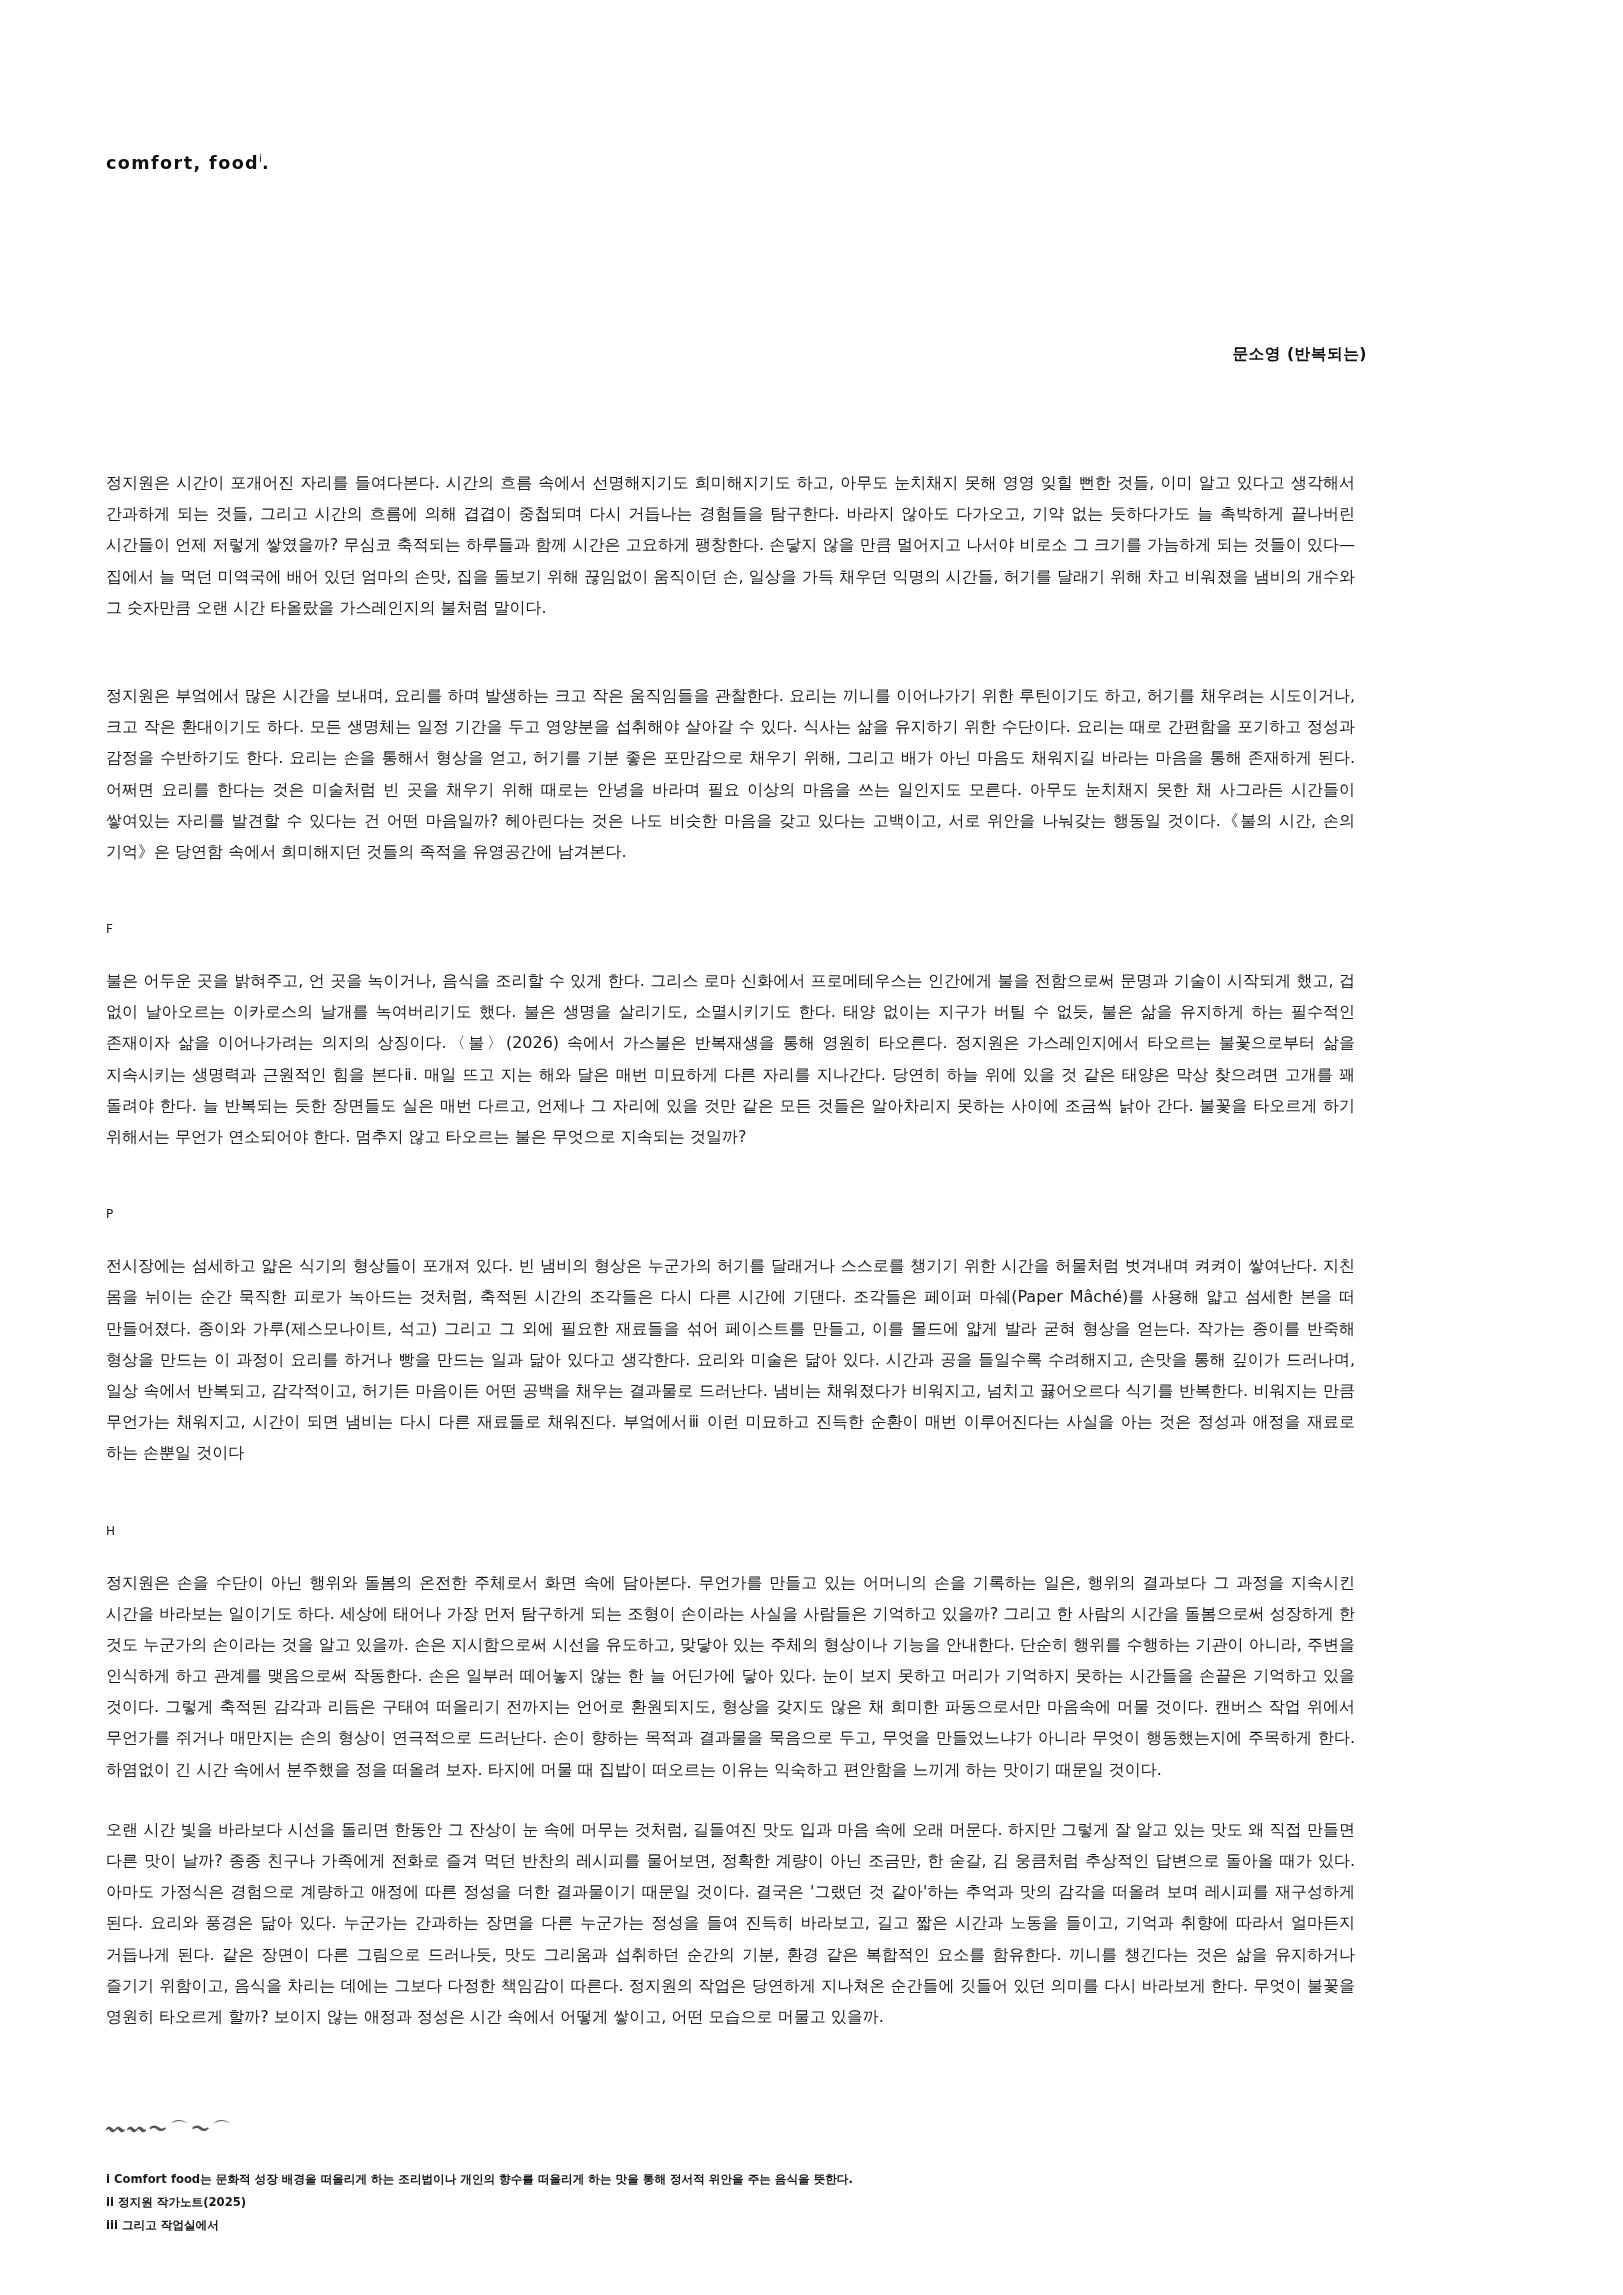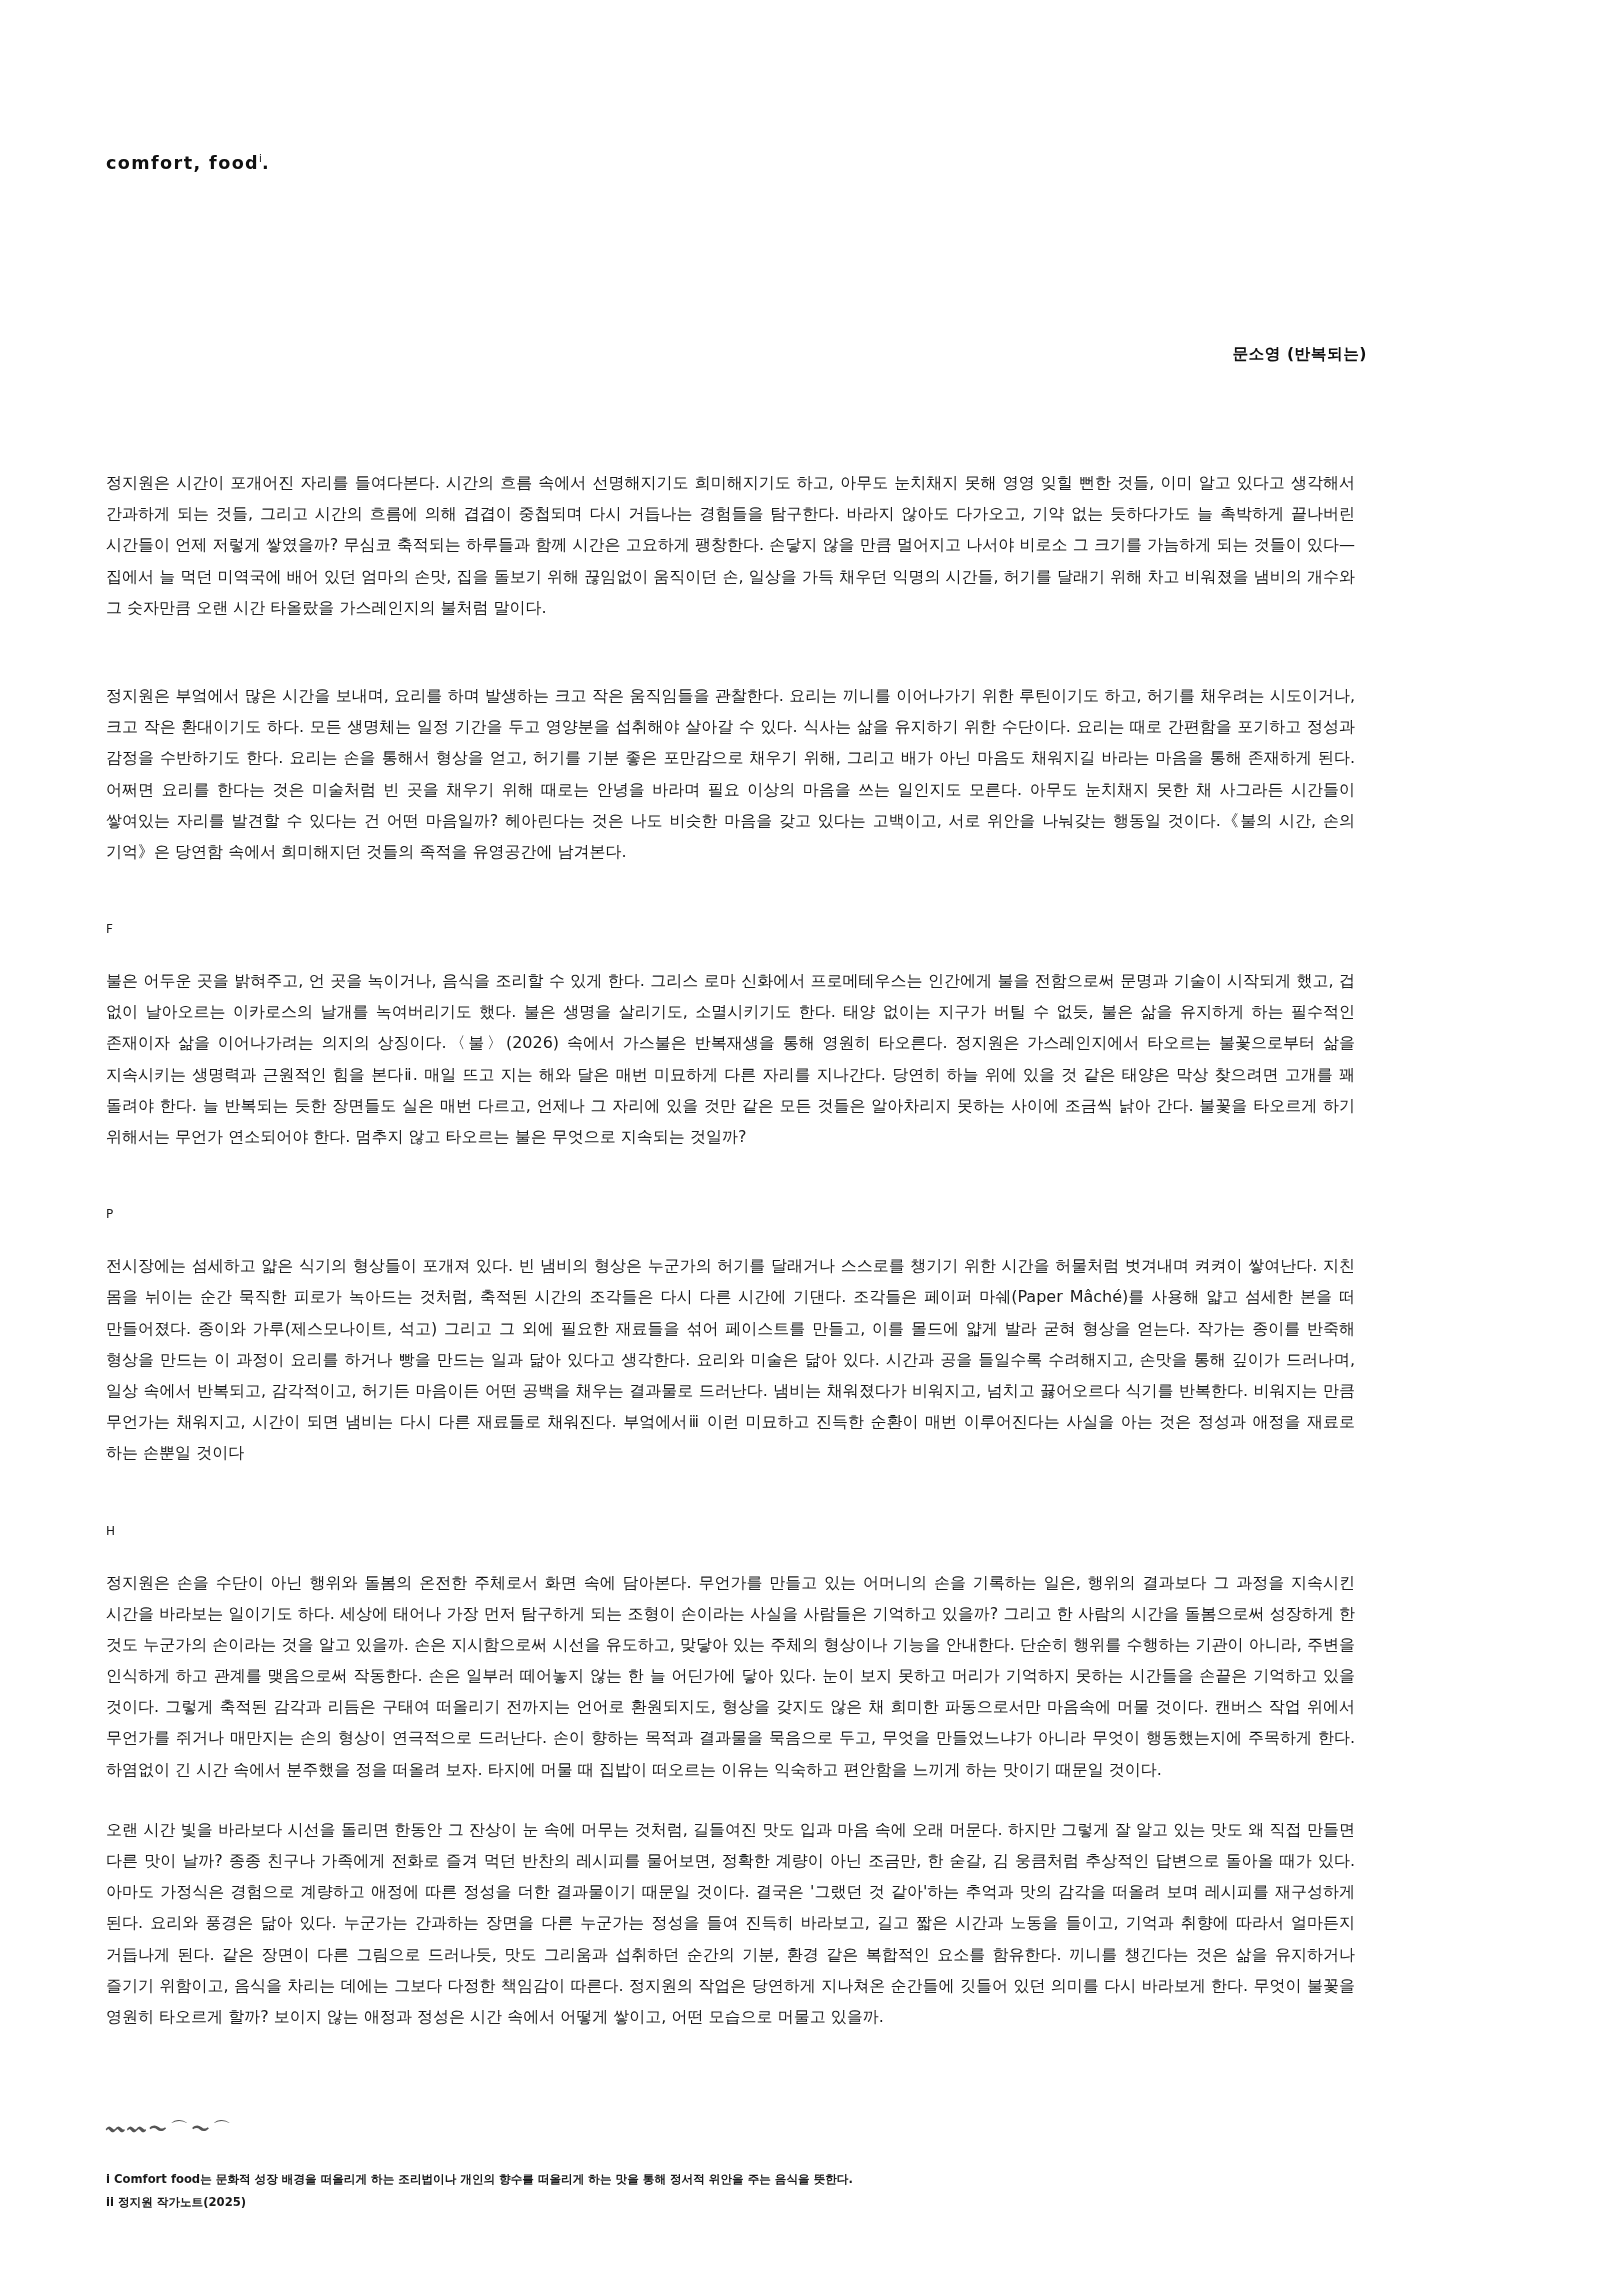--- a/index.html
+++ b/index.html
@@ -110,16 +110,17 @@
     <p class="para">정지원은 손을 수단이 아닌 행위와 돌봄의 온전한 주체로서 화면 속에 담아본다. 무언가를 만들고 있는 어머니의 손을 기록하는 일은, 행위의 결과보다 그 과정을 지속시킨 시간을 바라보는 일이기도 하다. 세상에 태어나 가장 먼저 탐구하게 되는 조형이 손이라는 사실을 사람들은 기억하고 있을까? 그리고 한 사람의 시간을 돌봄으로써 성장하게 한 것도 누군가의 손이라는 것을 알고 있을까. 손은 지시함으로써 시선을 유도하고, 맞닿아 있는 주체의 형상이나 기능을 안내한다. 단순히 행위를 수행하는 기관이 아니라, 주변을 인식하게 하고 관계를 맺음으로써 작동한다. 손은 일부러 떼어놓지 않는 한 늘 어딘가에 닿아 있다. 눈이 보지 못하고 머리가 기억하지 못하는 시간들을 손끝은 기억하고 있을 것이다. 그렇게 축적된 감각과 리듬은 구태여 떠올리기 전까지는 언어로 환원되지도, 형상을 갖지도 않은 채 희미한 파동으로서만 마음속에 머물 것이다. 캔버스 작업 위에서 무언가를 쥐거나 매만지는 손의 형상이 연극적으로 드러난다. 손이 향하는 목적과 결과물을 묵음으로 두고, 무엇을 만들었느냐가 아니라 무엇이 행동했는지에 주목하게 한다. 하염없이 긴 시간 속에서 분주했을 정을 떠올려 보자. 타지에 머물 때 집밥이 떠오르는 이유는 익숙하고 편안함을 느끼게 하는 맛이기 때문일 것이다.</p>
     <p class="para">오랜 시간 빛을 바라보다 시선을 돌리면 한동안 그 잔상이 눈 속에 머무는 것처럼, 길들여진 맛도 입과 마음 속에 오래 머문다. 하지만 그렇게 잘 알고 있는 맛도 왜 직접 만들면 다른 맛이 날까? 종종 친구나 가족에게 전화로 즐겨 먹던 반찬의 레시피를 물어보면, 정확한 계량이 아닌 조금만, 한 숟갈, 김 웅큼처럼 추상적인 답변으로 돌아올 때가 있다. 아마도 가정식은 경험으로 계량하고 애정에 따른 정성을 더한 결과물이기 때문일 것이다. 결국은 '그랬던 것 같아'하는 추억과 맛의 감각을 떠올려 보며 레시피를 재구성하게 된다. 요리와 풍경은 닮아 있다. 누군가는 간과하는 장면을 다른 누군가는 정성을 들여 진득히 바라보고, 길고 짧은 시간과 노동을 들이고, 기억과 취향에 따라서 얼마든지 거듭나게 된다. 같은 장면이 다른 그림으로 드러나듯, 맛도 그리움과 섭취하던 순간의 기분, 환경 같은 복합적인 요소를 함유한다. 끼니를 챙긴다는 것은 삶을 유지하거나 즐기기 위함이고, 음식을 차리는 데에는 그보다 다정한 책임감이 따른다. 정지원의 작업은 당연하게 지나쳐온 순간들에 깃들어 있던 의미를 다시 바라보게 한다. 무엇이 불꽃을 영원히 타오르게 할까? 보이지 않는 애정과 정성은 시간 속에서 어떻게 쌓이고, 어떤 모습으로 머물고 있을까.</p>
 
   </div>
 
   <div class="ornament">〰〰〜⌒〜⌒</div>
 
   <div class="footnotes">
     <p class="footnote"><span>i</span>&nbsp;<span>Comfort food는 문화적 성장 배경을 떠올리게 하는 조리법이나 개인의 향수를 떠올리게 하는 맛을 통해 정서적 위안을 주는 음식을 뜻한다.</span></p>
     <p class="footnote"><span>ii</span>&nbsp;<span>정지원 작가노트(2025)</span></p>
+    <p class="footnote"><span>iii</span>&nbsp;<span>그리고 작업실에서</span></p>
   </div>
 
 </div>
 
 
 </body></html>

